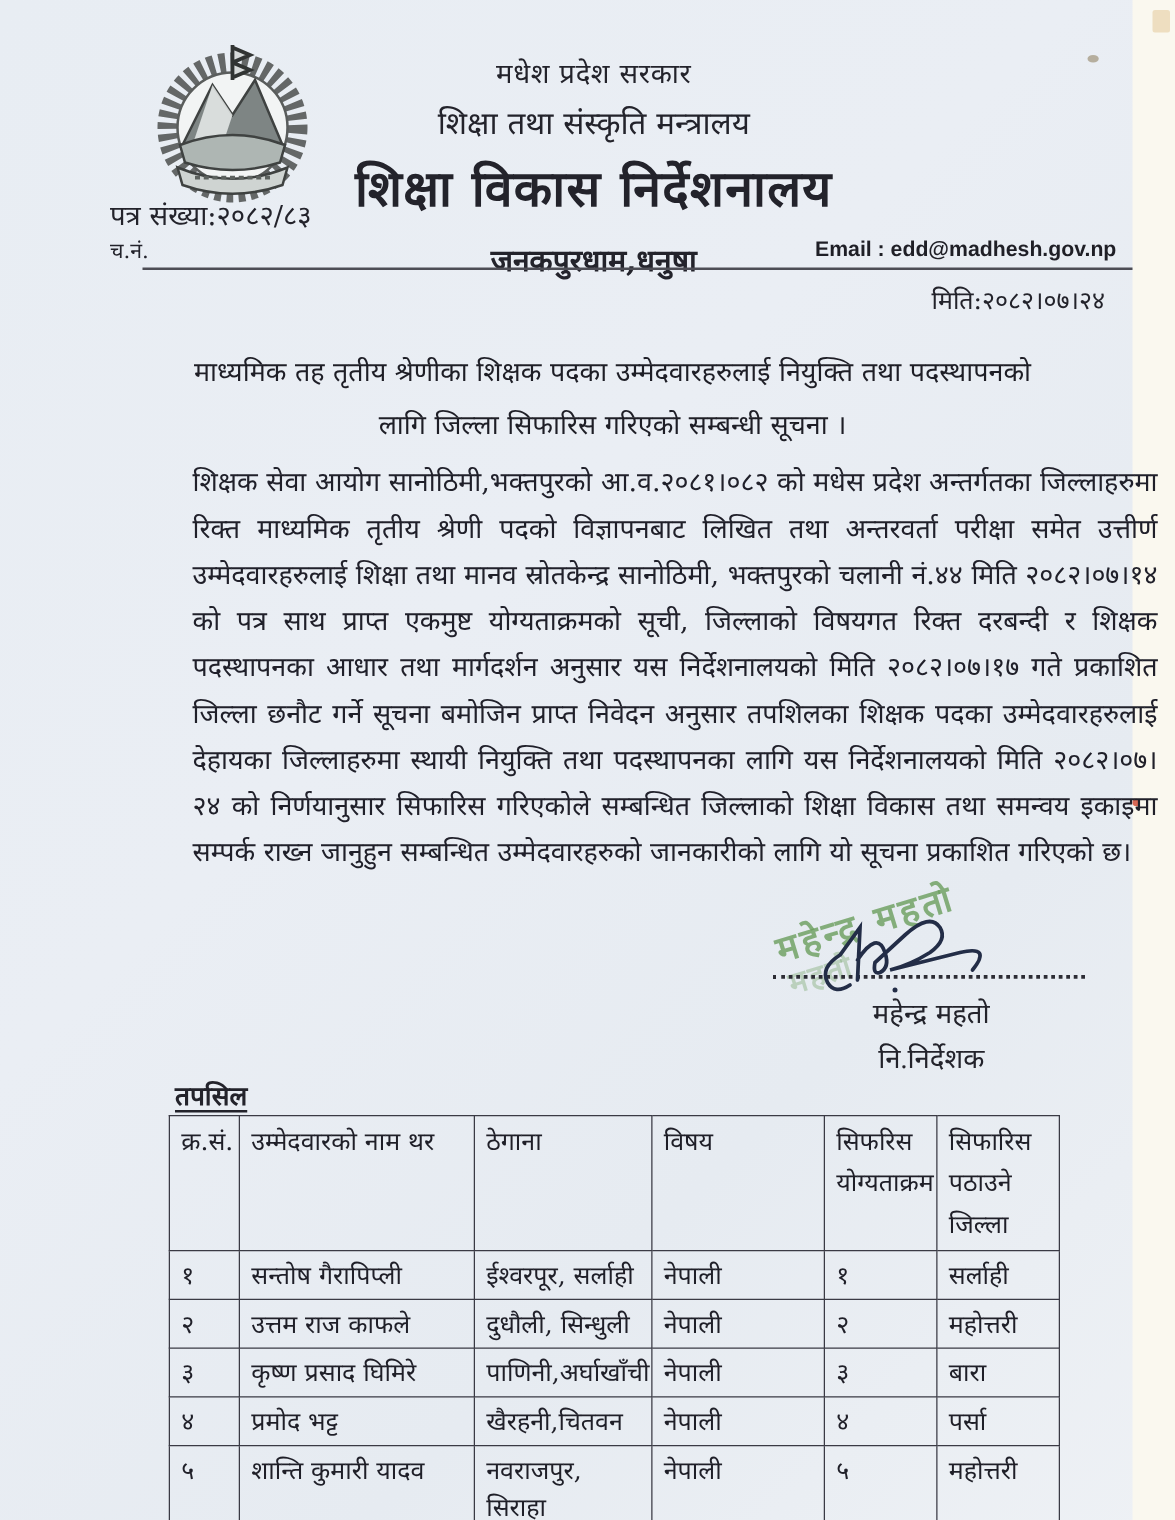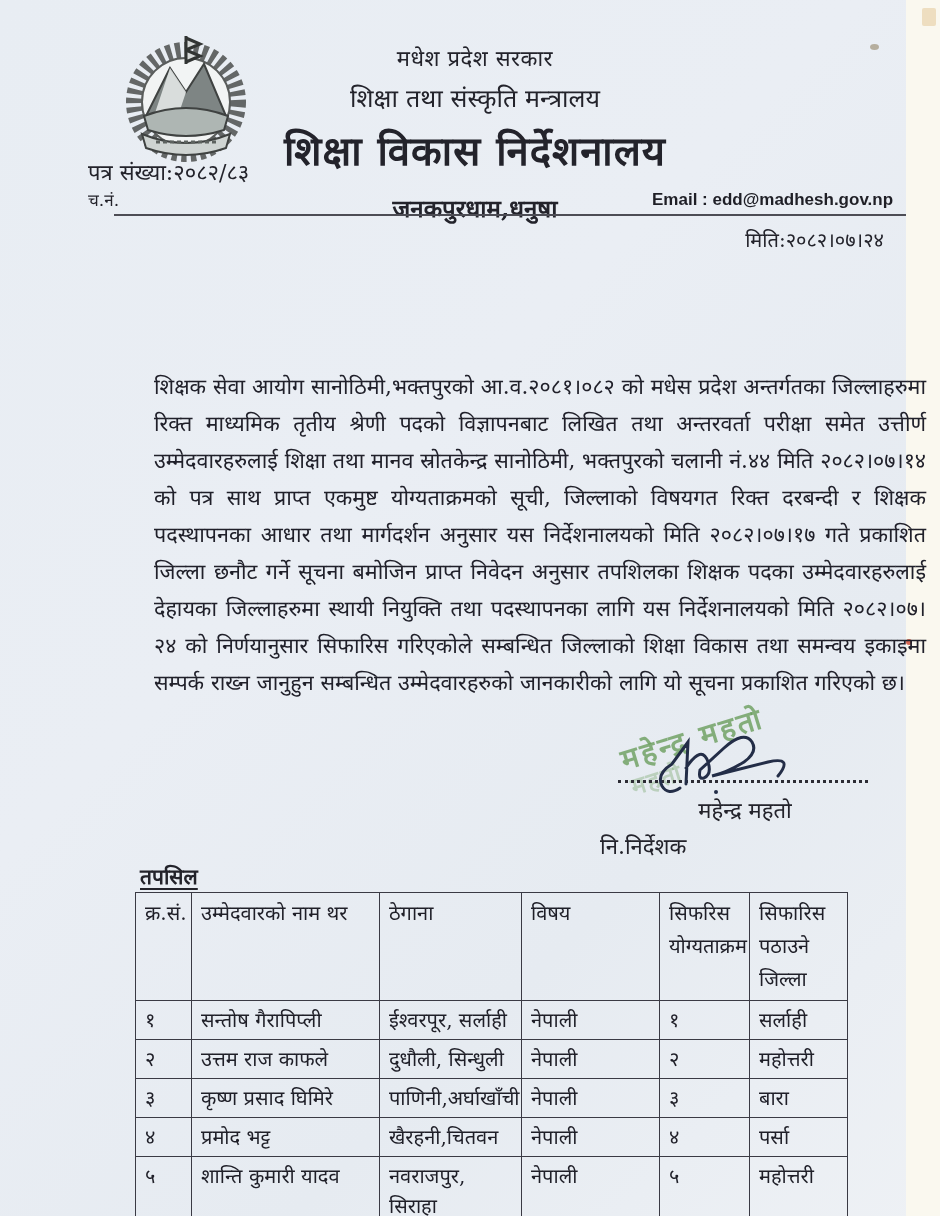--- a/index.html
+++ b/index.html
@@ -71,21 +71,21 @@
     font-size:24px;font-weight:bold;letter-spacing:2px;
     color:rgba(106,158,92,.35);
     transform:rotate(-17deg);white-space:nowrap;
   }
   .dotted-line{
     position:absolute;left:18px;top:80px;width:250px;
     border-bottom:3px dotted #2c2c34;
   }
   .sig-svg{position:absolute;left:28px;top:18px;}
   .sig-name{position:absolute;left:0;top:94px;width:290px;text-align:center;font-size:22px;}
-  .sig-title{position:absolute;left:0;top:130px;width:290px;text-align:left;font-size:22px;}
+  .sig-title{position:absolute;left:0;top:130px;width:290px;text-align:center;font-size:22px;font-family:Liberation Serif, serif;}
 
   
   .table-caption{
     position:absolute;left:140px;top:862px;font-size:21px;font-weight:bold;
     text-decoration:underline;text-underline-offset:4px;
   }
   .detail-table{
     position:absolute;left:135px;top:892px;
     border-collapse:collapse;table-layout:fixed;width:712px;
     font-size:20px;color:#1f1f28;
@@ -133,20 +133,24 @@
     <div class="directorate-line">शिक्षा विकास निर्देशनालय</div>
     <div class="location-line">जनकपुरधाम,धनुषा</div>
   </div>
 
   <div class="letter-no">पत्र संख्या:२०८२/८३</div>
   <div class="ch-no">च.नं.</div>
   <div class="email-line">Email : edd@madhesh.gov.np</div>
   <div class="head-rule"></div>
   <div class="date-line">मिति:२०८२।०७।२४</div>
 
+  <div class="subject">
+    <div>माध्यमिक तह तृतीय श्रेणीका शिक्षक पदका उम्मेदवारहरुलाई नियुक्ति तथा पदस्थापनको</div>
+    <div>लागि जिल्ला सिफारिस गरिएको सम्बन्धी सूचना ।</div>
+  </div>
 
   <div class="body-par">शिक्षक सेवा आयोग सानोठिमी,भक्तपुरको आ.व.२०८१।०८२ को मधेस प्रदेश अन्तर्गतका जिल्लाहरुमा रिक्त माध्यमिक तृतीय श्रेणी पदको विज्ञापनबाट लिखित तथा अन्तरवर्ता परीक्षा समेत उत्तीर्ण उम्मेदवारहरुलाई शिक्षा तथा मानव स्रोतकेन्द्र सानोठिमी, भक्तपुरको चलानी नं.४४ मिति २०८२।०७।१४ को पत्र साथ प्राप्त एकमुष्ट योग्यताक्रमको सूची, जिल्लाको विषयगत रिक्त दरबन्दी र शिक्षक पदस्थापनका आधार तथा मार्गदर्शन अनुसार यस निर्देशनालयको मिति २०८२।०७।१७ गते प्रकाशित जिल्ला छनौट गर्ने सूचना बमोजिन प्राप्त निवेदन अनुसार तपशिलका शिक्षक पदका उम्मेदवारहरुलाई देहायका जिल्लाहरुमा स्थायी नियुक्ति तथा पदस्थापनका लागि यस निर्देशनालयको मिति २०८२।०७।२४ को निर्णयानुसार सिफारिस गरिएकोले सम्बन्धित जिल्लाको शिक्षा विकास तथा समन्वय इकाइमा सम्पर्क राख्न जानुहुन सम्बन्धित उम्मेदवारहरुको जानकारीको लागि यो सूचना प्रकाशित गरिएको छ।</div>
 
   <div class="sig-block">
     <div class="stamp">महेन्द्र महतो</div>
     <div class="stamp-faint">महतो</div>
     <div class="dotted-line"></div>
     <div class="sig-svg">
       <svg width="220" height="90" viewBox="0 0 220 90">
         <path d="M52 70 Q40 78 34 68 Q28 56 44 46 L60 24 L58 66 M58 50 Q74 26 80 44 Q84 56 76 60 Q70 62 72 52 L96 30 Q116 12 124 24 Q130 34 116 44 Q100 54 84 58 L140 44 Q166 38 150 58" fill="none" stroke="#232d47" stroke-width="3" stroke-linecap="round"></path>

